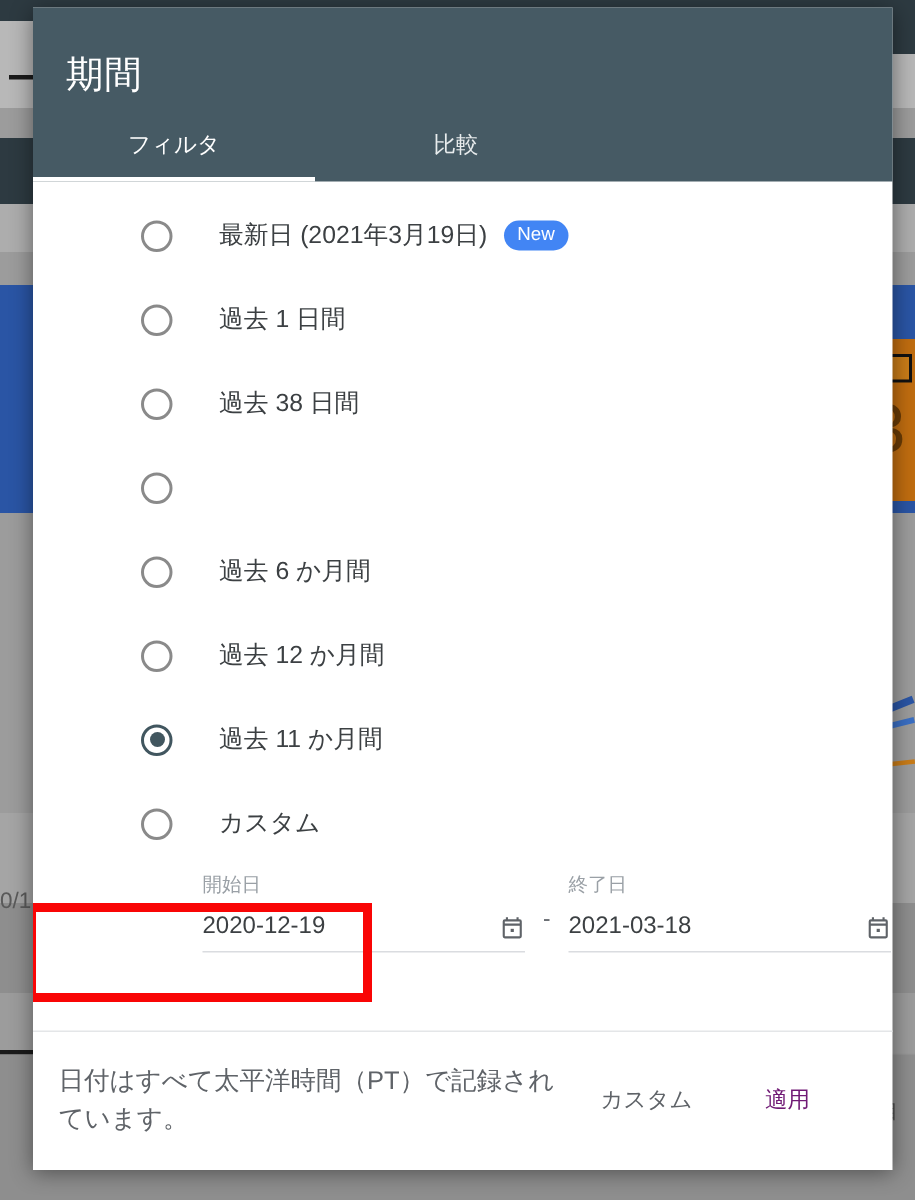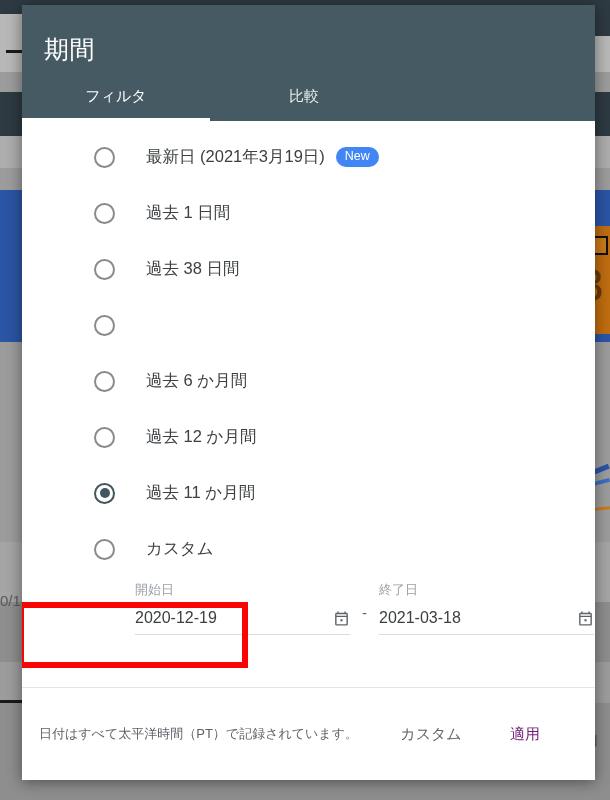--- a/index.html
+++ b/index.html
@@ -201,21 +201,21 @@
   
   #modal-footer {
     flex: 0 0 auto;
     height: 92px;
     border-top: 1px solid #e4e6e8;
     display: flex;
     align-items: center;
     padding: 0 8px 0 17px;
   }
   #footer-note {
-    font-size: 13px;
+    font-size: 17px;
     color: #5f6368;
     line-height: 1.45;
     width: 345px;
   }
   .footer-btn {
     font-size: 15px;
     text-align: center;
     cursor: pointer;
     line-height: 1.45;
   }

